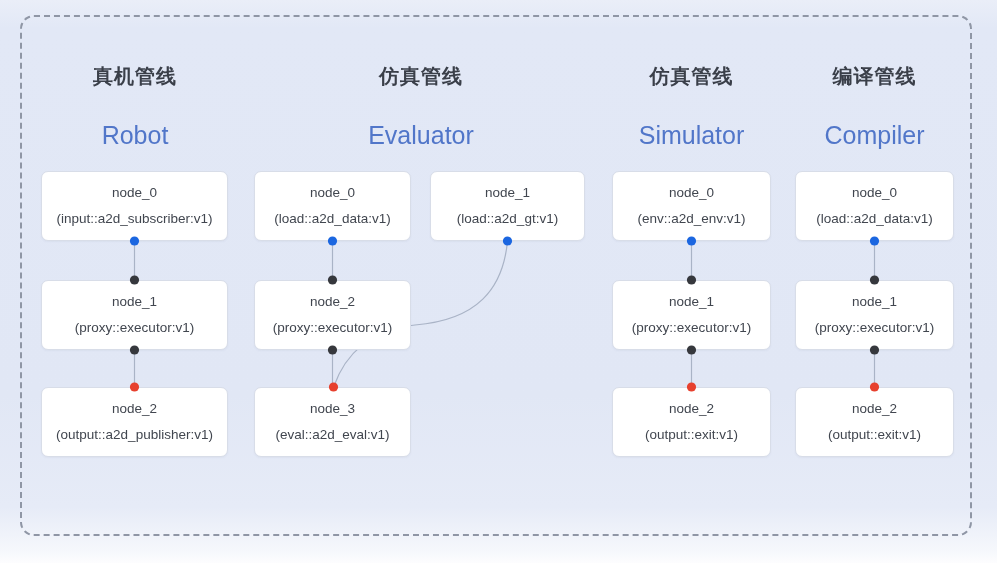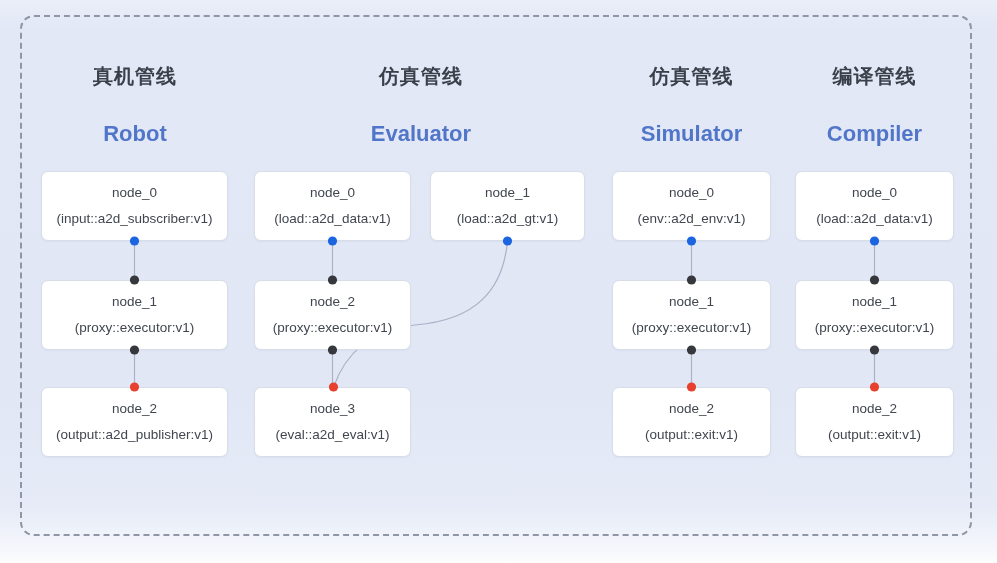--- a/index.html
+++ b/index.html
@@ -32,21 +32,21 @@
     white-space:nowrap;
   }
   .node .node-title{font-weight:400;}
   .node .node-impl{font-weight:400;text-align:right;}
   .hdr-zh{
     position:absolute;top:63px;transform:translateX(-50%);z-index:2;
     font-size:20px;font-weight:700;color:var(--title-zh);letter-spacing:1px;white-space:nowrap;
   }
   .hdr-en{
     position:absolute;top:121px;transform:translateX(-50%);z-index:2;
-    font-size:22px;font-weight:700;color:var(--title-en);white-space:nowrap;
+    font-size:25px;font-weight:400;color:var(--title-en);white-space:nowrap;
   }
   .wire{stroke:var(--wire);stroke-width:1.2;fill:none;}
 </style>
 </head>
 <body>
 
 <div class="canvas">
 
   <div class="dashed-border"></div>
 

